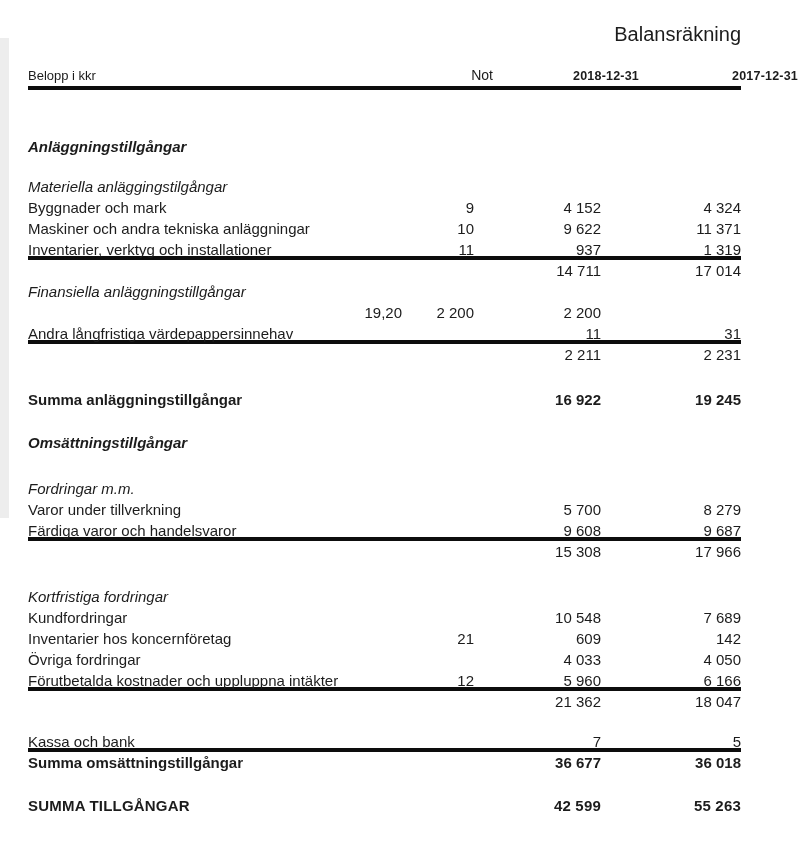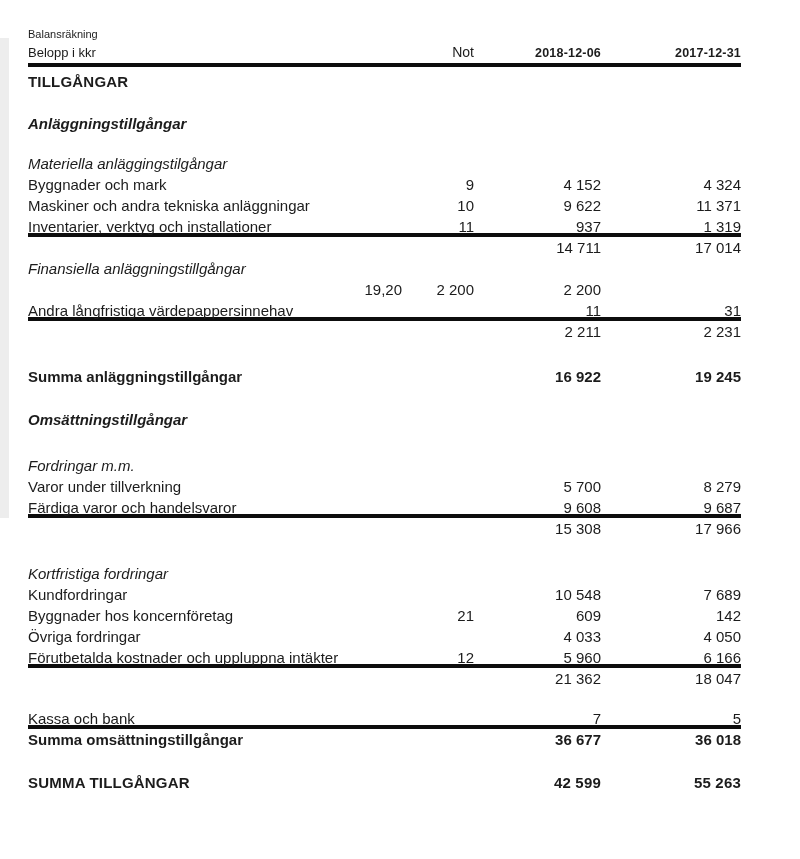--- a/index.html
+++ b/index.html
@@ -18,28 +18,31 @@
     left: 0; top: 38px;
     width: 9px; height: 480px;
     background: #ededed;
   }
   .page {
     position: relative;
     padding: 25px 0 0 28px;
   }
   .content { width: 713px; }
   .title {
-    font-size: 11px;
+    font-size: 20px;
     line-height: 18px;
+    margin-bottom: 23px;
+    text-align: right;
   }
   .head-row {
     display: grid;
     grid-template-columns: 374px 72px 127px 140px;
     align-items: end;
     height: 17px;
+    gap: 19px;
   }
   .head-unit { font-size: 13px; }
   .head-not  { font-size: 14px; font-weight: normal; text-align: right; }
   .head-date { font-size: 12.5px; font-weight: bold; text-align: right; letter-spacing: 0.2px; }
   .rule {
     height: 4px;
     background: #0d0d0d;
     width: 713px;
   }
   .head-rule { margin-top: 3px; }
@@ -66,30 +69,29 @@
 <div class="scan-artifact"></div>
 
 <div class="page">
   <div class="content">
 
     <div class="title">Balansräkning</div>
 
     <div class="head-row">
       <div class="head-unit">Belopp i kkr</div>
       <div class="head-not">Not</div>
-      <div class="head-date">2018-12-06</div>
+      <div class="head-date">2018-12-31</div>
       <div class="head-date">2017-12-31</div>
     </div>
 
     <div class="rule head-rule"></div>
 
     <div id="table-body">
         <div style="height: 4px;"></div>
         <div class="row section">
-          <div class="c-label">TILLGÅNGAR</div>
           <div class="c-not"></div>
           <div class="c-v1"></div>
           <div class="c-v2"></div>
         </div>
         <div style="height: 21px;"></div>
         <div class="row bolditalic">
           <div class="c-label">Anläggningstillgångar</div>
           <div class="c-not"></div>
           <div class="c-v1"></div>
           <div class="c-v2"></div>
@@ -197,21 +199,21 @@
           <div class="c-v1"></div>
           <div class="c-v2"></div>
         </div>
         <div class="row">
           <div class="c-label">Kundfordringar</div>
           <div class="c-not"></div>
           <div class="c-v1">10 548</div>
           <div class="c-v2">7 689</div>
         </div>
         <div class="row">
-          <div class="c-label">Byggnader hos koncernföretag</div>
+          <div class="c-label">Inventarier hos koncernföretag</div>
           <div class="c-not">21</div>
           <div class="c-v1">609</div>
           <div class="c-v2">142</div>
         </div>
         <div class="row">
           <div class="c-label">Övriga fordringar</div>
           <div class="c-not"></div>
           <div class="c-v1">4 033</div>
           <div class="c-v2">4 050</div>
         </div>

